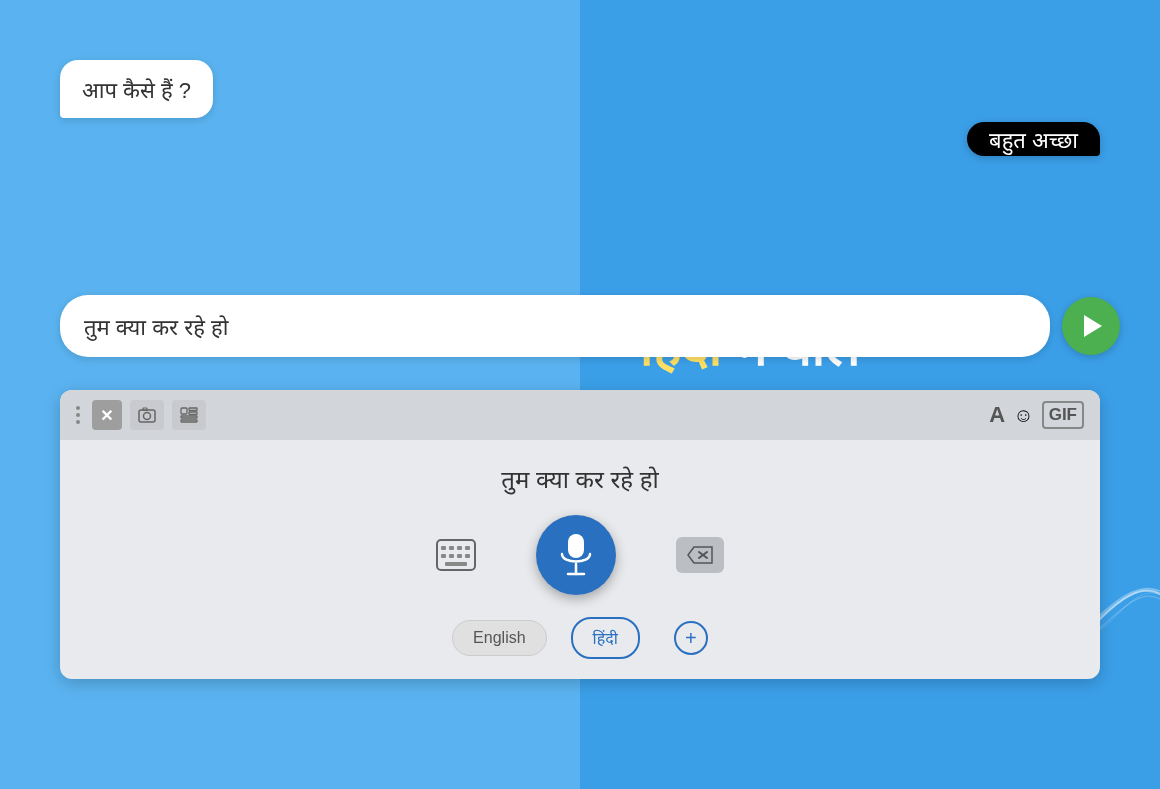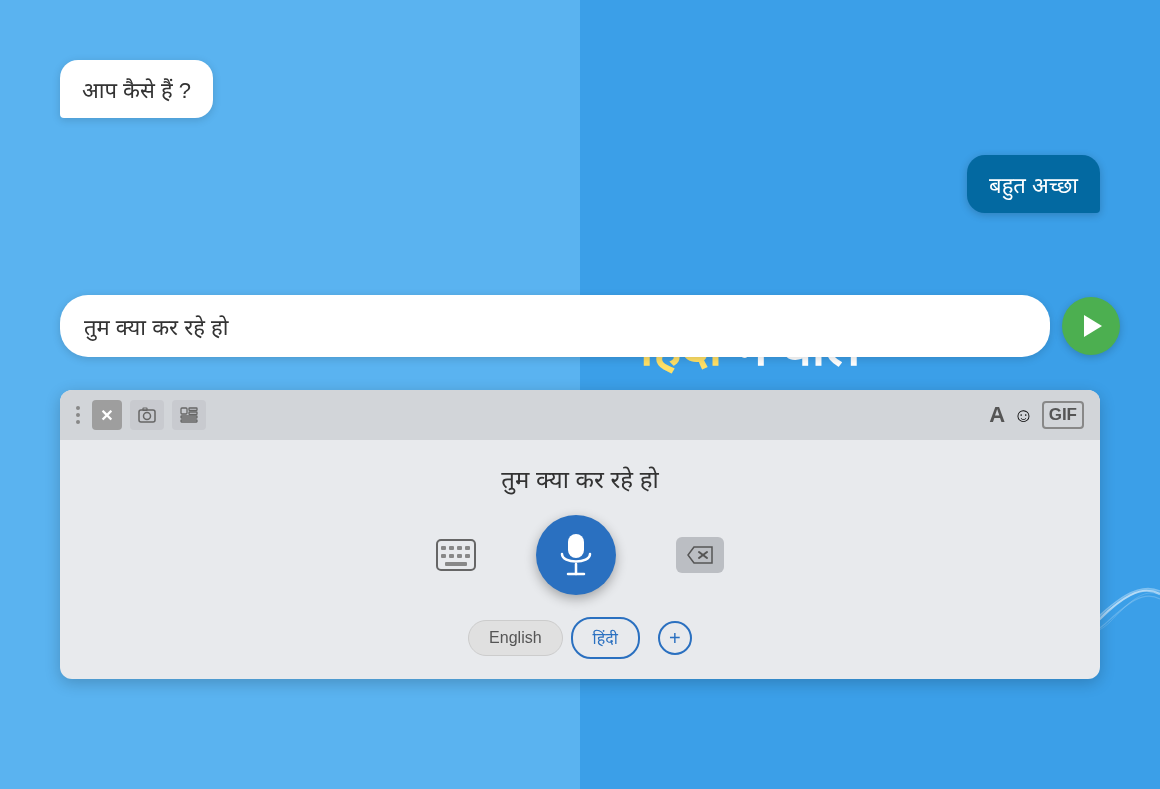--- a/index.html
+++ b/index.html
@@ -37,38 +37,38 @@
     }
 
     
     .chat-area {
       position: absolute;
       top: 60px;
       left: 60px;
       right: 60px;
       display: flex;
       flex-direction: column;
-      gap: 37px;
+      gap: 4px;
     }
 
     .bubble-left {
       background: white;
       border-radius: 18px 18px 18px 4px;
       padding: 14px 22px;
       font-size: 22px;
       color: #333;
       align-self: flex-start;
       max-width: 280px;
       box-shadow: 0 2px 8px rgba(0,0,0,0.15);
     }
 
     .bubble-right {
-      background: #0369a1;
+      background: #000000;
       border-radius: 18px 18px 4px 18px;
-      padding: 14px 22px;
+      padding: 2px 22px;
       font-size: 22px;
       color: white;
       align-self: flex-end;
       max-width: 280px;
       box-shadow: 0 2px 8px rgba(0,0,0,0.2);
     }
 
     
     .input-row {
       position: absolute;
@@ -243,21 +243,21 @@
       align-items: center;
       justify-content: center;
       cursor: pointer;
     }
 
     
     .lang-selector {
       display: flex;
       align-items: center;
       justify-content: center;
-      gap: 8px;
+      gap: 24px;
       padding: 12px 20px 0;
     }
 
     .lang-btn {
       padding: 8px 20px;
       border-radius: 20px;
       font-size: 16px;
       cursor: pointer;
     }
 

